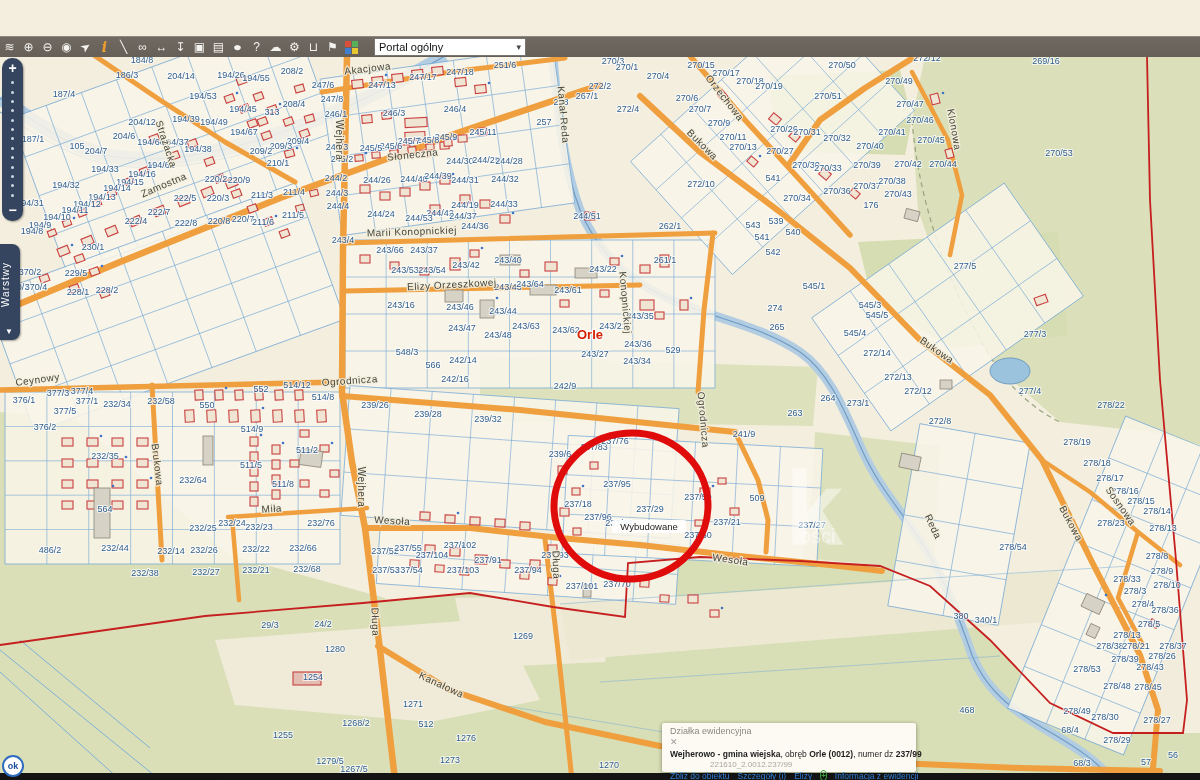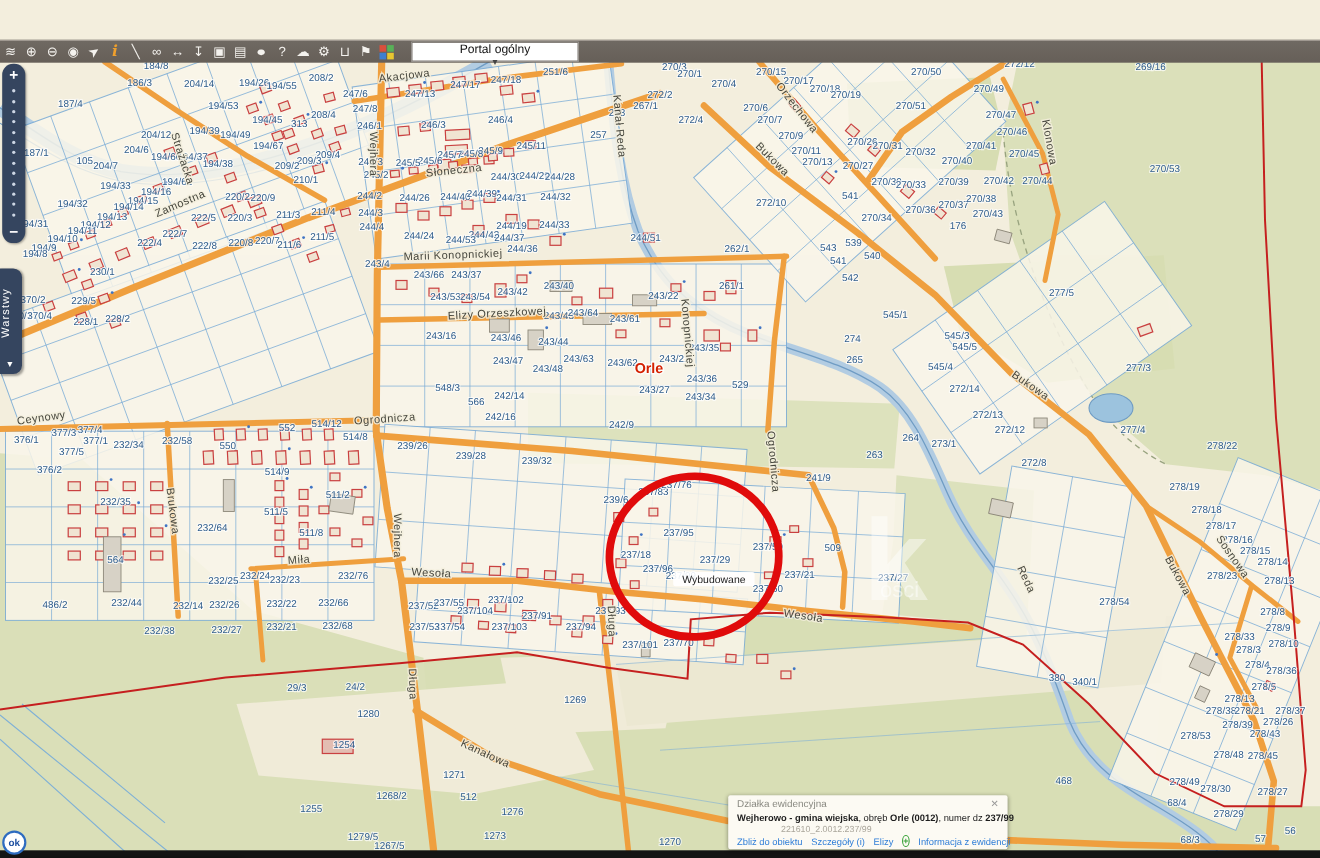--- a/index.html
+++ b/index.html
@@ -12,21 +12,21 @@
   #hsub{margin-top:3px;font-size:10px;font-weight:bold;color:#eec93c;text-shadow:1px 1px 1px rgba(0,0,0,.45);}
   
   #tbar{position:absolute;left:0;top:36px;width:1200px;height:20px;background:linear-gradient(#6f6962,#665f58);border-top:1px solid #8d8780;display:flex;align-items:center;z-index:30;}
   .tool{width:19px;height:18px;display:flex;align-items:center;justify-content:center;color:#f4f2ee;font-size:12px;cursor:pointer;flex:0 0 auto;}
   .tool.iid{color:#f0a02c;font-family:"DejaVu Serif",serif;font-style:italic;font-weight:bold;font-size:14px;}
   .tool.ptr{transform:rotate(-35de g);}
   .tool.ptr{transform:rotate(-35deg);}
   .tool.bub{transform:scaleX(1.3);}
   .lgrid{display:grid;grid-template-columns:6px 6px;grid-template-rows:6px 6px;gap:1px;}
   .lgrid i{display:block;}
-  #portal{margin-left:13px;width:142px;height:16px;background:#fff;border:1px solid #7a756f;font-size:11px;color:#111;display:flex;align-items:center;justify-content:space-between;padding:0 4px;cursor:pointer;flex-direction:column;}
+  #portal{margin-left:13px;width:142px;height:16px;background:#fff;border:1px solid #7a756f;font-size:11px;color:#111;display:flex;align-items:center;justify-content:space-between;padding:0 4px;cursor:pointer;}
   #portal .chev{font-size:9px;color:#444;}
   
   #map{position:absolute;left:0;top:56px;width:1200px;height:724px;}
   
   #zctl{position:absolute;left:2px;top:58px;width:21px;background:#35455f;border-radius:10px;display:flex;flex-direction:column;align-items:center;padding:3px 0 4px 0;z-index:20;box-shadow:1px 1px 2px rgba(0,0,0,.35);}
   #zctl .zbtn{color:#fff;font-size:14px;font-weight:bold;line-height:14px;cursor:pointer;}
   #zdots{display:flex;flex-direction:column;align-items:center;margin:3px 0;cursor:pointer;}
   #zdots .dot{width:3px;height:3px;border-radius:50%;background:#cdd6e4;margin:3.2px 0;}
   #wtab{position:absolute;left:0;top:244px;width:20px;height:96px;background:#35455f;border-radius:0 8px 8px 0;z-index:20;color:#fff;cursor:pointer;box-shadow:1px 1px 2px rgba(0,0,0,.35);}
   #wtab .vtx{position:absolute;top:6px;left:0;width:20px;height:70px;writing-mode:vertical-rl;transform:rotate(180deg);font-size:10px;letter-spacing:1px;text-align:center;}
@@ -35,21 +35,21 @@
   #swidget{position:absolute;left:18px;top:781px;width:202px;height:27px;background:rgba(255,255,255,.96);border-radius:3px;box-shadow:0 0 4px rgba(0,0,0,.45);z-index:25;padding:1px 6px 0 6px;box-sizing:border-box;}
   #srow1{display:flex;align-items:flex-end;height:13px;}
   #sbar{width:84px;position:relative;font-size:7.5px;color:#111;text-align:center;line-height:8px;}
   #sbar .bar{height:4px;border-left:1.5px solid #111;border-right:1.5px solid #111;border-bottom:1.5px solid #111;}
   #scrs{margin-left:28px;font-size:9.5px;color:#222;display:flex;align-items:center;gap:14px;cursor:pointer;text-align:right;}
   #scrs .chev{font-size:9px;color:#333;}
   #srow2{display:flex;gap:7px;font-size:8px;font-weight:bold;color:#111;margin-top:3px;white-space:nowrap;}
   #okbtn{position:absolute;left:2px;top:755px;width:18px;height:18px;border-radius:50%;background:#fff;border:2.5px solid #2e6cc0;color:#1d4fa0;font-size:9px;font-weight:bold;display:flex;align-items:center;justify-content:center;z-index:26;cursor:pointer;text-align:center;}
   
   #ipanel{position:absolute;left:662px;top:723px;width:254px;height:49px;background:#fcfaf3;border-radius:2px;box-shadow:0 1px 4px rgba(0,0,0,.4);z-index:25;padding:3px 8px 2px 8px;box-sizing:border-box;}
-  #ir1{display:flex;justify-content:space-between;font-size:9px;color:#8a8a82;line-height:11px;}
+  #ir1{display:flex;justify-content:space-between;font-size:9px;color:#8a8a82;line-height:11px;flex-direction:column;}
   #ir1 .x{color:#999;cursor:pointer;font-size:9px;}
   #ir2{font-size:8.5px;color:#1d1d1d;line-height:12px;white-space:nowrap;}
   #ir2 b{font-weight:bold;}
   #ir3{font-size:8px;color:#aaa69b;line-height:10px;margin-left:40px;}
   #ir4{display:flex;align-items:flex-start;gap:8px;font-size:8.5px;color:#2f7ed8;line-height:12px;white-space:nowrap;}
   #ir4 .lnk{cursor:pointer;}
   #ir4 .plus{width:9px;height:9px;border:1.3px solid #3aa33a;border-radius:50%;color:#3aa33a;font-size:8px;font-weight:bold;display:flex;align-items:center;justify-content:center;line-height:9px;cursor:pointer;}
   #bstrip{position:absolute;left:0;top:773px;width:1200px;height:7px;background:#141414;z-index:24;}
   svg text{font-family:"Liberation Sans",sans-serif;}
   .pl{font-size:9px;fill:#2f5d8c;paint-order:stroke;stroke:rgba(255,255,255,.7);stroke-width:2px;}

